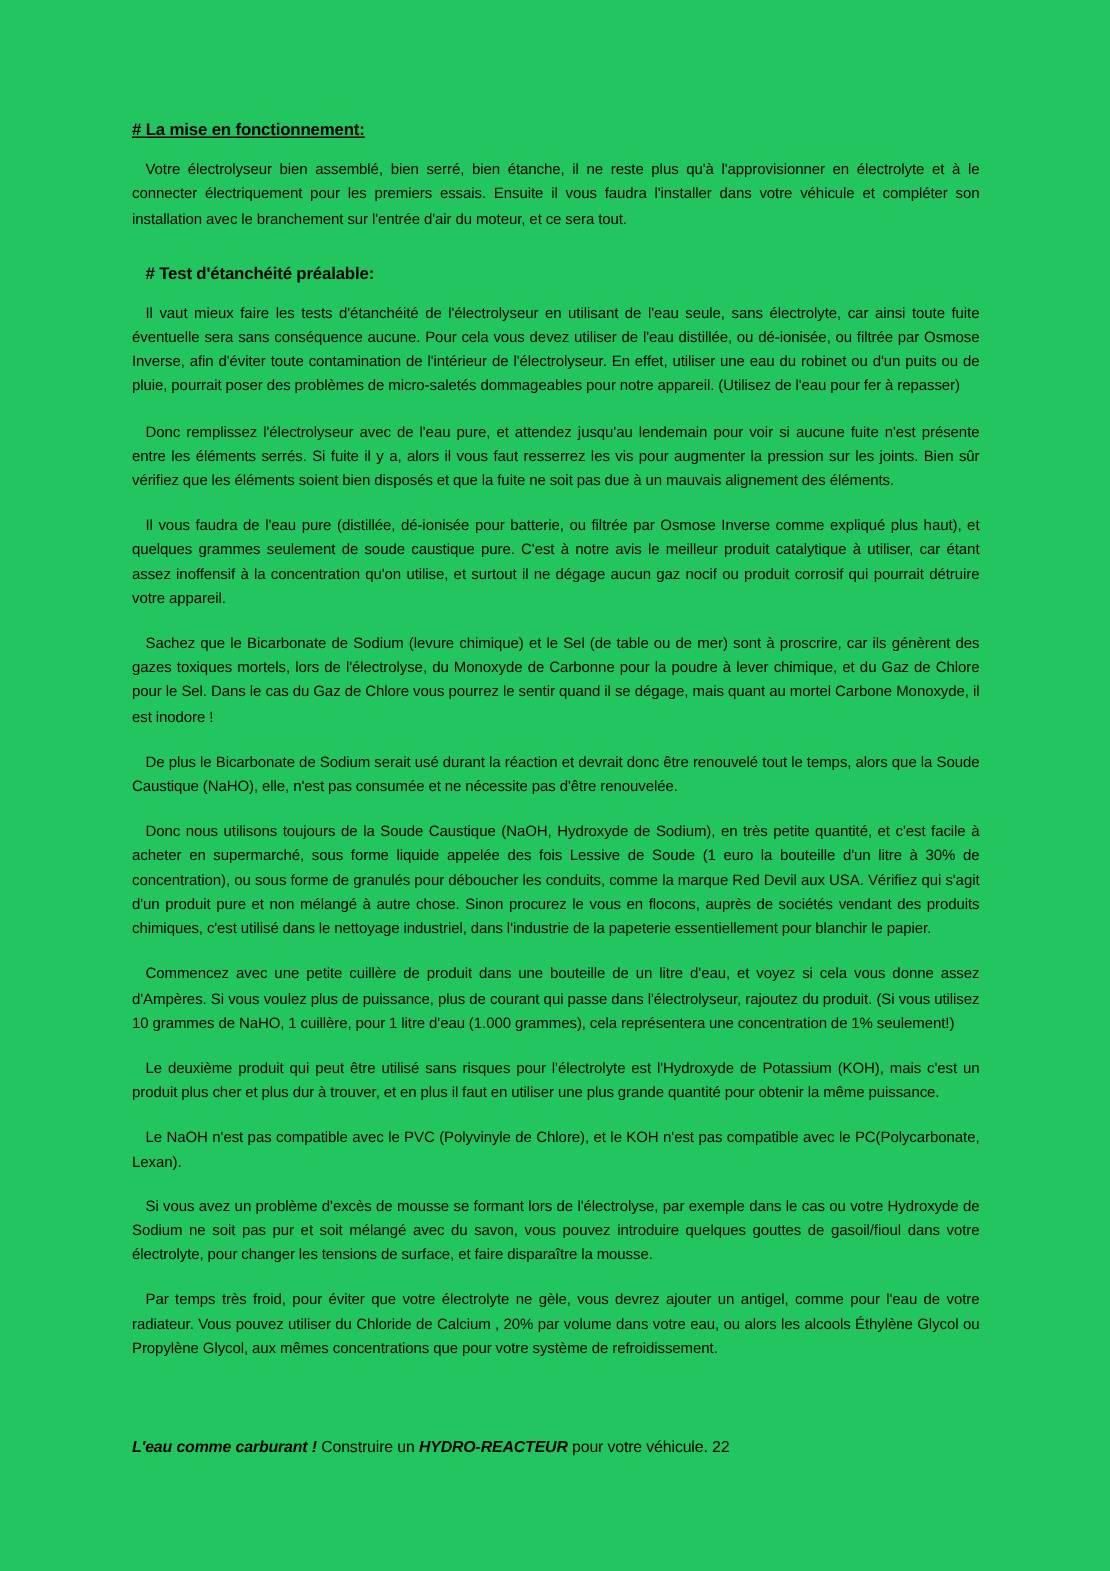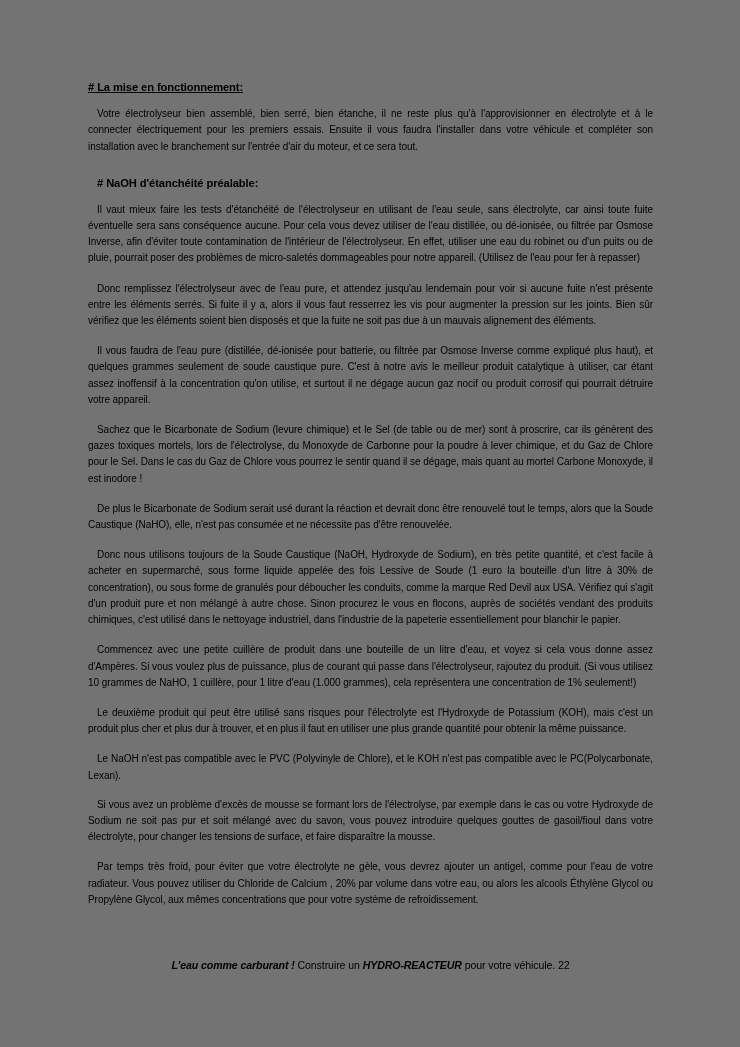--- a/index.html
+++ b/index.html
@@ -14,21 +14,21 @@
     font-family: "Liberation Sans", sans-serif;
     color: #000000;
     -webkit-font-smoothing: none;
   }
 
   .page {
     position: relative;
     width: 740px;
     height: 1047px;
     box-sizing: border-box;
-    background: #737373;
+    background: #22c55e;
     overflow: hidden;
   }
 
   .content {
     position: absolute;
     left: 88px;
     top: 80px;
     width: 565px;
   }
 
@@ -65,21 +65,21 @@
     margin-bottom: 13px;
   }
 
   .footer {
     position: absolute;
     left: 88px;
     top: 958px;
     width: 565px;
     font-size: 10.6px;
     line-height: 14px;
-    text-align: center;
+    text-align: left;
     letter-spacing: -0.1px;
   }
   .footer .bi {
     font-weight: bold;
     font-style: italic;
   }
   .footer .b {
     font-weight: bold;
     font-style: italic;
   }
@@ -91,21 +91,21 @@
 </head>
 <body>
 
 <div class="page">
 
   <div class="content">
 
     <h2 class="heading"># La mise en fonctionnement:</h2>
     <p class="para">Votre électrolyseur bien assemblé, bien serré, bien étanche, il ne reste plus qu'à l'approvisionner en électrolyte et à le connecter électriquement pour les premiers essais. Ensuite il vous faudra l'installer dans votre véhicule et compléter son installation avec le branchement sur l'entrée d'air du moteur, et ce sera tout.</p>
 
-    <h2 class="heading plain indented gap-top"># NaOH d'étanchéité préalable:</h2>
+    <h2 class="heading plain indented gap-top"># Test d'étanchéité préalable:</h2>
     <p class="para">Il vaut mieux faire les tests d'étanchéité de l'électrolyseur en utilisant de l'eau seule, sans électrolyte, car ainsi toute fuite éventuelle sera sans conséquence aucune. Pour cela vous devez utiliser de l'eau distillée, ou dé-ionisée, ou filtrée par Osmose Inverse, afin d'éviter toute contamination de l'intérieur de l'électrolyseur. En effet, utiliser une eau du robinet ou d'un puits ou de pluie, pourrait poser des problèmes de micro-saletés dommageables pour notre appareil. (Utilisez de l'eau pour fer à repasser)</p>
     <p class="para">Donc remplissez l'électrolyseur avec de l'eau pure, et attendez jusqu'au lendemain pour voir si aucune fuite n'est présente entre les éléments serrés. Si fuite il y a, alors il vous faut resserrez les vis pour augmenter la pression sur les joints. Bien sûr vérifiez que les éléments soient bien disposés et que la fuite ne soit pas due à un mauvais alignement des éléments.</p>
 
     <p class="para">Il vous faudra de l'eau pure (distillée, dé-ionisée pour batterie, ou filtrée par Osmose Inverse comme expliqué plus haut), et quelques grammes seulement de soude caustique pure. C'est à notre avis le meilleur produit catalytique à utiliser, car étant assez inoffensif à la concentration qu'on utilise, et surtout il ne dégage aucun gaz nocif ou produit corrosif qui pourrait détruire votre appareil.</p>
     <p class="para">Sachez que le Bicarbonate de Sodium (levure chimique) et le Sel (de table ou de mer) sont à proscrire, car ils génèrent des gazes toxiques mortels, lors de l'électrolyse, du Monoxyde de Carbonne pour la poudre à lever chimique, et du Gaz de Chlore pour le Sel. Dans le cas du Gaz de Chlore vous pourrez le sentir quand il se dégage, mais quant au mortel Carbone Monoxyde, il est inodore !</p>
     <p class="para">De plus le Bicarbonate de Sodium serait usé durant la réaction et devrait donc être renouvelé tout le temps, alors que la Soude Caustique (NaHO), elle, n'est pas consumée et ne nécessite pas d'être renouvelée.</p>
     <p class="para">Donc nous utilisons toujours de la Soude Caustique (NaOH, Hydroxyde de Sodium), en très petite quantité, et c'est facile à acheter en supermarché, sous forme liquide appelée des fois Lessive de Soude (1 euro la bouteille d'un litre à 30% de concentration), ou sous forme de granulés pour déboucher les conduits, comme la marque Red Devil aux USA. Vérifiez qui s'agit d'un produit pure et non mélangé à autre chose. Sinon procurez le vous en flocons, auprès de sociétés vendant des produits chimiques, c'est utilisé dans le nettoyage industriel, dans l'industrie de la papeterie essentiellement pour blanchir le papier.</p>
     <p class="para">Commencez avec une petite cuillère de produit dans une bouteille de un litre d'eau, et voyez si cela vous donne assez d'Ampères. Si vous voulez plus de puissance, plus de courant qui passe dans l'électrolyseur, rajoutez du produit. (Si vous utilisez 10 grammes de NaHO, 1 cuillère, pour 1 litre d'eau (1.000 grammes), cela représentera une concentration de 1% seulement!)</p>
     <p class="para">Le deuxième produit qui peut être utilisé sans risques pour l'électrolyte est l'Hydroxyde de Potassium (KOH), mais c'est un produit plus cher et plus dur à trouver, et en plus il faut en utiliser une plus grande quantité pour obtenir la même puissance.</p>
     <p class="para tight">Le NaOH n'est pas compatible avec le PVC (Polyvinyle de Chlore), et le KOH n'est pas compatible avec le PC(Polycarbonate, Lexan).</p>

